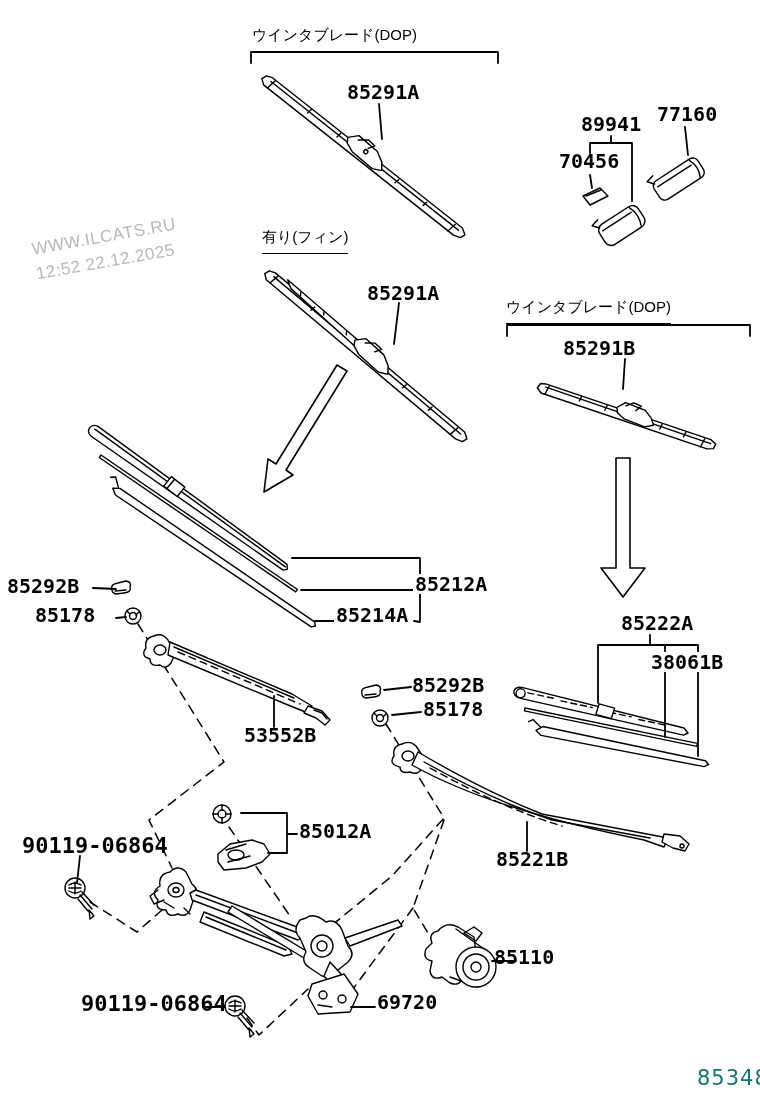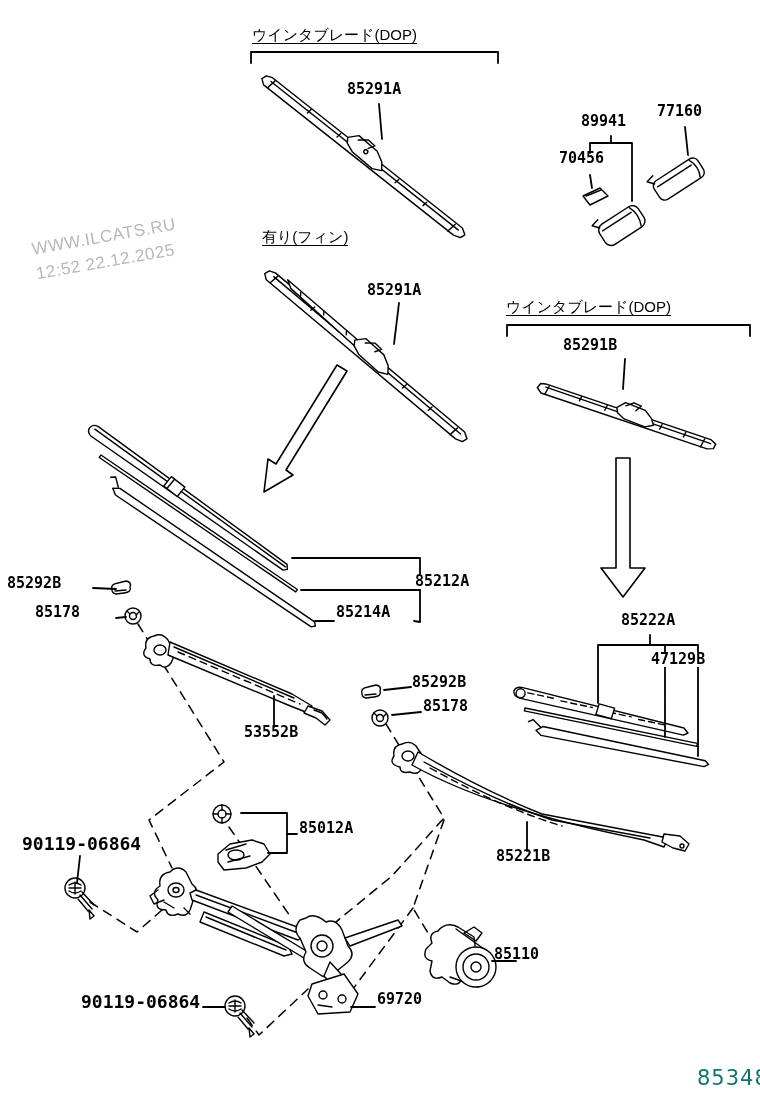--- a/index.html
+++ b/index.html
@@ -1,24 +1,24 @@
 <!DOCTYPE html>
 <html><head>
 <meta charset="utf-8">
 <style>
   html,body{margin:0;padding:0;background:#fff;}
   #stage{position:relative;width:760px;height:1112px;background:#fff;overflow:hidden;
          font-family:"Liberation Sans",sans-serif;}
   #art{position:absolute;left:0;top:0;}
   .plabel{position:absolute;font-family:"DejaVu Sans Mono",monospace;font-weight:bold;
-          font-size:15px;line-height:1;color:#000;white-space:nowrap;letter-spacing:0;}
-  .plabel.long{font-size:18px;}
+          font-size:20px;line-height:1;color:#000;white-space:nowrap;letter-spacing:0;}
+  .plabel.long{font-size:22px;}
   .plabel.bg{background:#fff;padding:0 2px;}
   .jp{position:absolute;font-family:"Liberation Sans",sans-serif;font-size:15px;line-height:1;
-      color:#000;white-space:nowrap;border-bottom:1.6px solid #000;padding-bottom:1px;}
+      color:#000;white-space:nowrap;border-bottom:1.6px solid #000;padding-bottom:9px;}
   .watermark{position:absolute;left:30px;top:238px;transform:rotate(-10deg);
              transform-origin:left top;color:#b8b8b8;font-size:17px;line-height:1.45;
              letter-spacing:0.5px;white-space:nowrap;}
   .figcode{position:absolute;font-family:"DejaVu Sans",sans-serif;font-size:21px;color:#0f766e;
            letter-spacing:1px;}
 </style>
 </head>
 <body>
 
 <div id="stage">
@@ -243,21 +243,21 @@
 <div class="plabel" style="left:581px;top:114px">89941</div>
 <div class="plabel" style="left:657px;top:104px">77160</div>
 <div class="plabel" style="left:559px;top:151px">70456</div>
 <div class="plabel" style="left:367px;top:283px">85291A</div>
 <div class="plabel" style="left:563px;top:338px">85291B</div>
 <div class="plabel" style="left:7px;top:576px">85292B</div>
 <div class="plabel" style="left:35px;top:605px">85178</div>
 <div class="plabel bg" style="left:413px;top:574px">85212A</div>
 <div class="plabel bg" style="left:334px;top:605px">85214A</div>
 <div class="plabel bg" style="left:619px;top:613px">85222A</div>
-<div class="plabel bg" style="left:649px;top:652px">47129B</div>
+<div class="plabel bg" style="left:649px;top:652px">38061B</div>
 <div class="plabel" style="left:412px;top:675px">85292B</div>
 <div class="plabel" style="left:423px;top:699px">85178</div>
 <div class="plabel" style="left:244px;top:725px">53552B</div>
 <div class="plabel" style="left:299px;top:821px">85012A</div>
 <div class="plabel long" style="left:22px;top:835px">90119-06864</div>
 <div class="plabel" style="left:496px;top:849px">85221B</div>
 <div class="plabel" style="left:494px;top:947px">85110</div>
 <div class="plabel" style="left:377px;top:992px">69720</div>
 <div class="plabel long" style="left:81px;top:993px">90119-06864</div>
 

